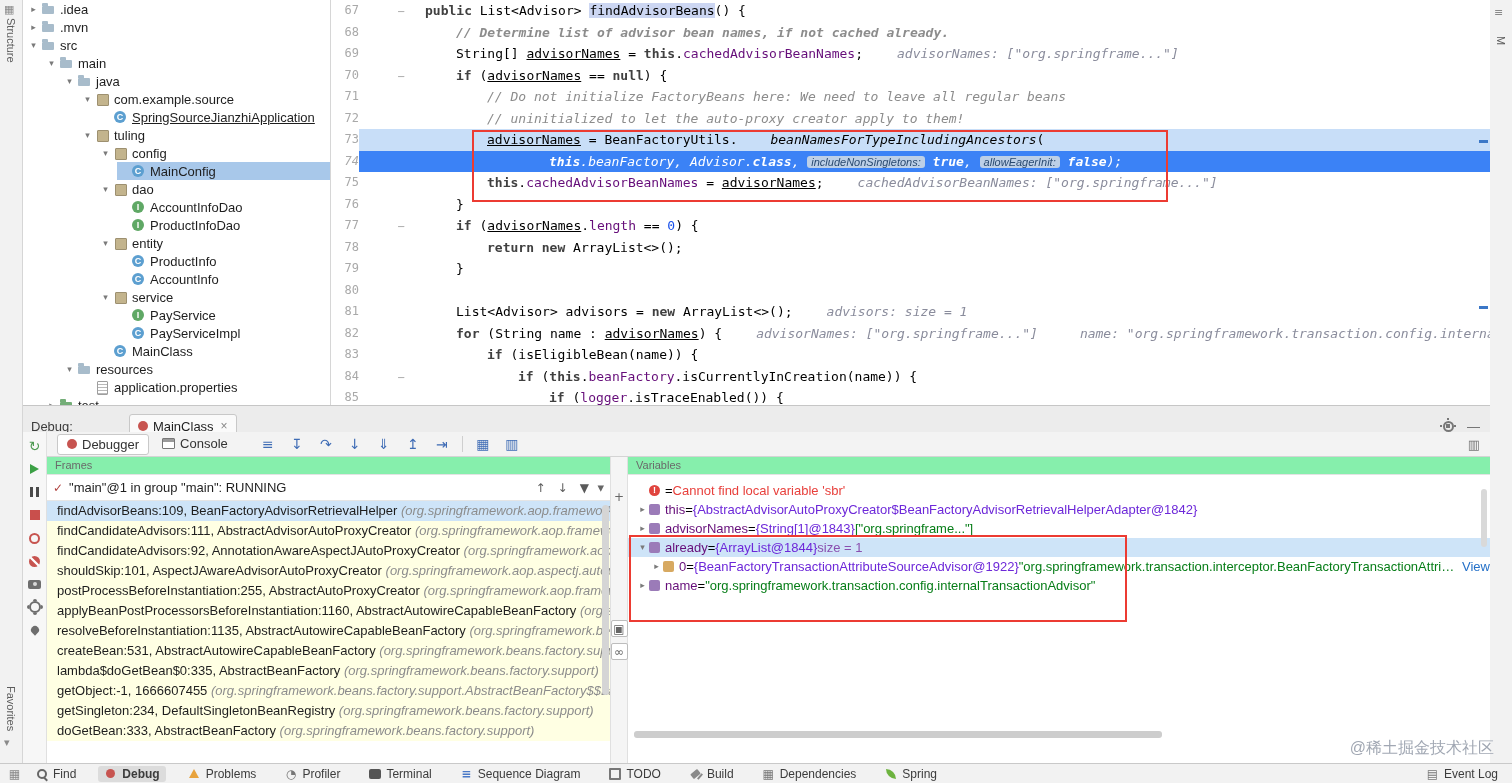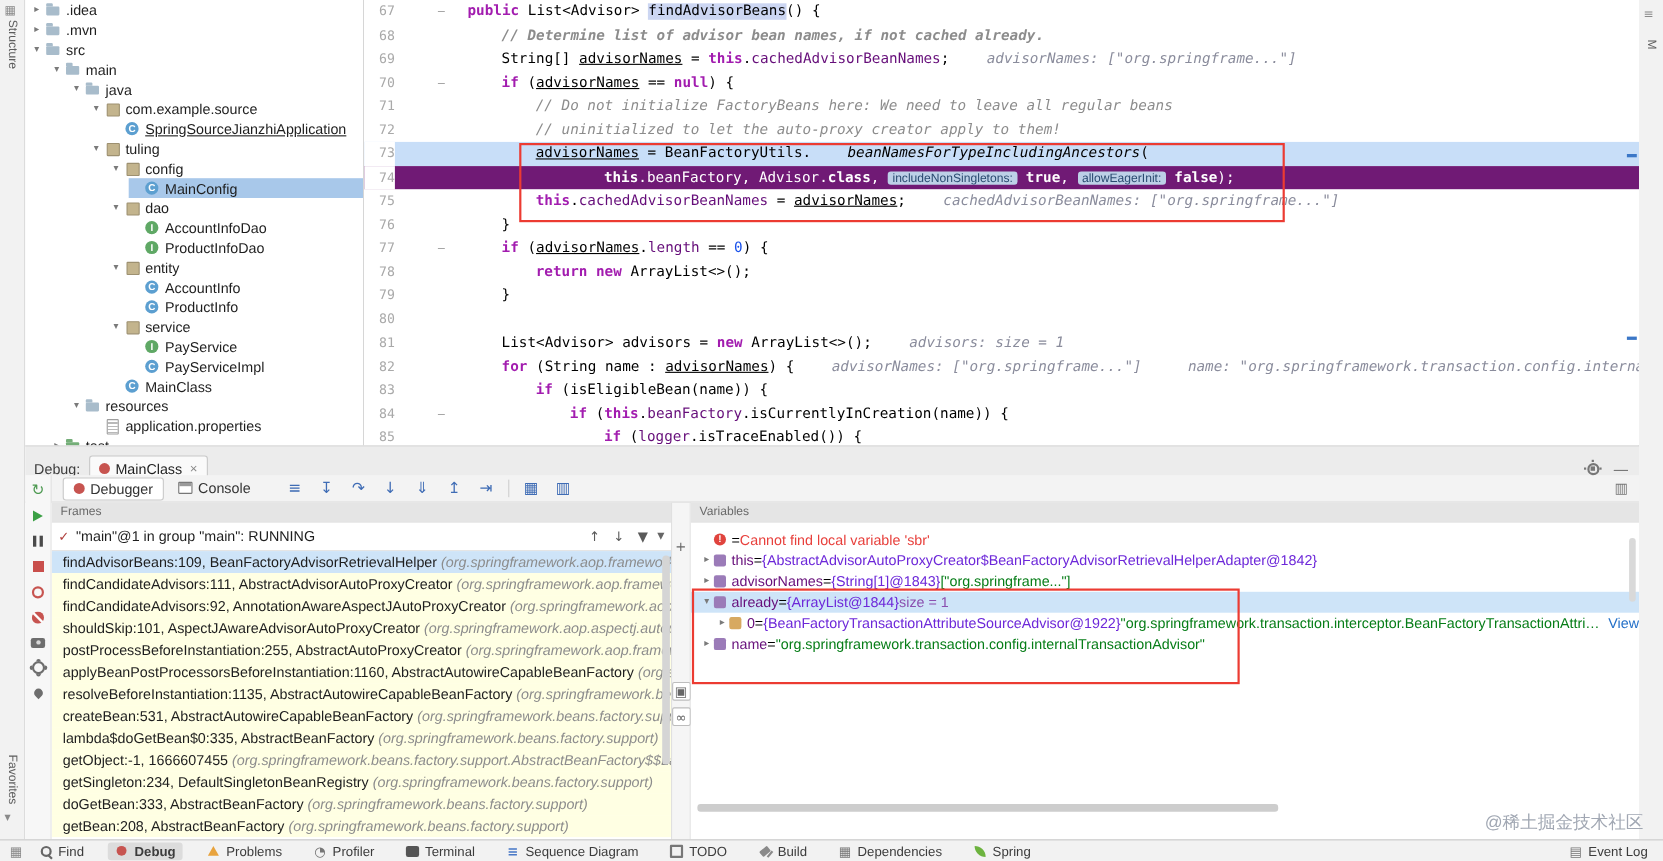--- a/index.html
+++ b/index.html
@@ -30,46 +30,46 @@
   .ticon-interface::before{content:"I";background:#5FA865;}
   .ticon-file::before{content:"";position:absolute;left:3px;top:1px;width:9px;height:12px;background:
       repeating-linear-gradient(#fff 0 2px,#b9b9b9 2px 3px);border:1px solid #9E9E9E;border-radius:1px;}
   .tree-label{font-size:13px;color:#1e1e1e;}
 
   
   #editor{position:absolute;left:331px;top:0;width:1159px;height:405px;background:#fff;overflow:hidden;}
   .line{position:relative;height:21.5px;line-height:21.5px;white-space:nowrap;overflow:hidden;
         font-family:"DejaVu Sans Mono","Liberation Mono",monospace;font-size:13px;}
   .line.sel{background:#C8DEF8;}
-  .line.exec{background:#701a75;}
+  .line.exec{background:#3b82f6;font-style:italic;}
   .ln{display:inline-block;width:28px;text-align:right;color:#A9A9A9;font-size:12px;background:#fff;vertical-align:top;}
   .foldcol{display:inline-block;width:66px;padding-left:0;vertical-align:top;}
   .fmark{margin-left:38px;color:#9E9E9E;font-size:10px;}
   .code{display:inline-block;vertical-align:top;}
-  .tk-k{color:#a21caf;font-weight:bold;}
+  .tk-k{color:#404040;font-weight:bold;}
   .tk-p{color:#000;}
   .tk-c{color:#8C8C8C;font-style:italic;}
   .tk-f{color:#660E7A;}
   .tk-u{color:#000;text-decoration:underline;}
   .tk-num{color:#1750EB;}
   .tk-hl{background:#CCD6F2;color:#000;}
   .tk-sm{font-style:italic;color:#000;margin-left:33px;}
   .tk-bdg{background:#E8E8E8;color:#7A7A7A;border-radius:3px;padding:0 4px;font-size:11px;font-family:"Liberation Sans",sans-serif;}
   .line.exec .tk-p,.line.exec .tk-f,.line.exec .tk-sm,.line.exec .tk-u,.line.exec .tk-k{color:#fff;}
   .line.exec .tk-bdg{background:#BDD0E7;color:#2A4A70;}
   .hint{color:#8A8C9C;font-style:italic;margin-left:34px;}
   .hint.h2{margin-left:42px;}
   .anno-box{position:absolute;border:2px solid #EC3B32;z-index:6;pointer-events:none;}
   #editor-anno{left:141px;top:130px;width:692px;height:68px;}
   .stripe-mark{position:absolute;right:2px;width:9px;height:3px;background:#3B77C7;}
 
   
   #debug-panel{position:absolute;left:23px;top:405px;width:1467px;height:358px;background:#fff;border-top:1px solid #C6C6C6;}
   #dbg-header{position:absolute;left:0;top:0;width:100%;height:41px;background:#ECECEC;border-bottom:1px solid #D4D4D4;
-              display:flex;align-items:center;padding-left:8px;box-sizing:border-box;}
+              display:flex;align-items:center;padding-left:8px;box-sizing:border-box;gap:48px;}
   #dbg-header .hdr-label{color:#3c3c3c;margin-right:8px;}
   .dbg-session-tab{display:inline-flex;align-items:center;gap:5px;padding:2px 8px;background:#FAFAFA;
                    border:1px solid #C8C8C8;border-radius:3px 3px 0 0;height:18px;}
   .ic-bug{width:10px;height:10px;border-radius:50%;background:#C75450;display:inline-block;}
   .tab-close{color:#888;font-size:12px;margin-left:2px;}
   #dbg-header-right{margin-left:auto;display:flex;gap:10px;align-items:center;padding-right:10px;}
   .ic-gear{position:relative;width:18px;height:18px;display:inline-block;}
   .ic-gear::before{content:"";position:absolute;left:4px;top:4px;width:7px;height:7px;border:2px solid #777;border-radius:50%;}
   .ic-gear::after{content:"";position:absolute;left:7px;top:7px;width:4px;height:4px;background:#777;
       box-shadow:0 -7px 0 -1px #777,0 7px 0 -1px #777,-7px 0 0 -1px #777,7px 0 0 -1px #777;}
@@ -99,21 +99,21 @@
       background:linear-gradient(45deg,transparent 40%,#fff 46%,#fff 54%,transparent 60%),#C75450;}
   .ic-thread-dump{position:relative;}
   .ic-thread-dump::before{content:"";width:13px;height:9px;background:#6E6E6E;border-radius:2px;}
   .ic-thread-dump::after{content:"";position:absolute;width:4px;height:4px;border-radius:50%;background:#D8D8D8;}
   .ic-settings::before{content:"";width:8px;height:8px;border:2px solid #6E6E6E;border-radius:50%;
       box-shadow:0 -6px 0 -4px #6E6E6E,0 6px 0 -4px #6E6E6E,-6px 0 0 -4px #6E6E6E,6px 0 0 -4px #6E6E6E;}
   .ic-pin::before{content:"";width:8px;height:8px;background:#6E6E6E;border-radius:50% 50% 50% 0;transform:rotate(-45deg);}
 
   
   #frames-panel{position:absolute;left:24px;top:51px;width:563px;bottom:0;background:#fff;overflow:hidden;}
-  .panel-title{height:17px;line-height:17px;font-size:11px;color:#6A6A6A;padding-left:8px;border-bottom:1px solid #E3E3E3;background:#e5e5e5;}
+  .panel-title{height:17px;line-height:17px;font-size:11px;color:#6A6A6A;padding-left:8px;border-bottom:1px solid #E3E3E3;background:#86efac;}
   #thread-row{height:25px;display:flex;align-items:center;border-bottom:1px solid #E5E5E5;padding:0 6px;gap:6px;}
   .ic-thread{color:#B0413E;font-weight:bold;font-size:12px;}
   #thread-text{white-space:nowrap;overflow:hidden;flex:1;}
   #frames-toolbar{display:flex;gap:8px;align-items:center;color:#9a9a9a;}
   #frames-toolbar .ic{font-size:12px;width:14px;}
   .dd-caret{color:#666;font-family:"DejaVu Sans",sans-serif;}
   #frames-rows{position:relative;}
   .frame-row{height:20px;line-height:20px;background:#FFFFE3;padding-left:10px;white-space:nowrap;overflow:hidden;font-size:13px;}
   .frame-row.selected{background:#CEE4F8;}
   .fpkg{color:#8C8C8C;font-style:italic;}
@@ -287,28 +287,28 @@
         <div class="tree-inner">
           <span class="chev">▾</span>
           <span class="ticon ticon-package"></span>
           <span class="tree-label">entity</span>
         </div>
       </div>
       <div class="tree-row" style="padding-left: 94px;">
         <div class="tree-inner">
           <span class="chev"></span>
           <span class="ticon ticon-class"></span>
+          <span class="tree-label">ProductInfo</span>
+        </div>
+      </div>
+      <div class="tree-row" style="padding-left: 94px;">
+        <div class="tree-inner">
+          <span class="chev"></span>
+          <span class="ticon ticon-class"></span>
           <span class="tree-label">AccountInfo</span>
-        </div>
-      </div>
-      <div class="tree-row" style="padding-left: 94px;">
-        <div class="tree-inner">
-          <span class="chev"></span>
-          <span class="ticon ticon-class"></span>
-          <span class="tree-label">ProductInfo</span>
         </div>
       </div>
       <div class="tree-row" style="padding-left: 76px;">
         <div class="tree-inner">
           <span class="chev">▾</span>
           <span class="ticon ticon-package"></span>
           <span class="tree-label">service</span>
         </div>
       </div>
       <div class="tree-row" style="padding-left: 94px;">
@@ -450,21 +450,20 @@
           <div class="frame-row"><span class="fmethod">findCandidateAdvisors:92, AnnotationAwareAspectJAutoProxyCreator </span><span class="fpkg">(org.springframework.aop.as</span></div>
           <div class="frame-row"><span class="fmethod">shouldSkip:101, AspectJAwareAdvisorAutoProxyCreator </span><span class="fpkg">(org.springframework.aop.aspectj.autopro...</span></div>
           <div class="frame-row"><span class="fmethod">postProcessBeforeInstantiation:255, AbstractAutoProxyCreator </span><span class="fpkg">(org.springframework.aop.framewo...</span></div>
           <div class="frame-row"><span class="fmethod">applyBeanPostProcessorsBeforeInstantiation:1160, AbstractAutowireCapableBeanFactory </span><span class="fpkg">(org.spri...</span></div>
           <div class="frame-row"><span class="fmethod">resolveBeforeInstantiation:1135, AbstractAutowireCapableBeanFactory </span><span class="fpkg">(org.springframework.bean...</span></div>
           <div class="frame-row"><span class="fmethod">createBean:531, AbstractAutowireCapableBeanFactory </span><span class="fpkg">(org.springframework.beans.factory.suppor...</span></div>
           <div class="frame-row"><span class="fmethod">lambda$doGetBean$0:335, AbstractBeanFactory </span><span class="fpkg">(org.springframework.beans.factory.support)</span></div>
           <div class="frame-row"><span class="fmethod">getObject:-1, 1666607455 </span><span class="fpkg">(org.springframework.beans.factory.support.AbstractBeanFactory$$La...</span></div>
           <div class="frame-row"><span class="fmethod">getSingleton:234, DefaultSingletonBeanRegistry </span><span class="fpkg">(org.springframework.beans.factory.support)</span></div>
           <div class="frame-row"><span class="fmethod">doGetBean:333, AbstractBeanFactory </span><span class="fpkg">(org.springframework.beans.factory.support)</span></div>
-          <div class="frame-row"><span class="fmethod">getBean:208, AbstractBeanFactory </span><span class="fpkg">(org.springframework.beans.factory.support)</span></div>
           <div id="frames-vscroll"></div>
       </div>
     </div>
 
     <div id="watch-strip">
         <span class="ic ic-add-watch">+</span>
         <span class="ic ic-panel-grid boxed">▣</span>
         <span class="ic ic-evaluate-inline boxed">∞</span>
       </div>
 

